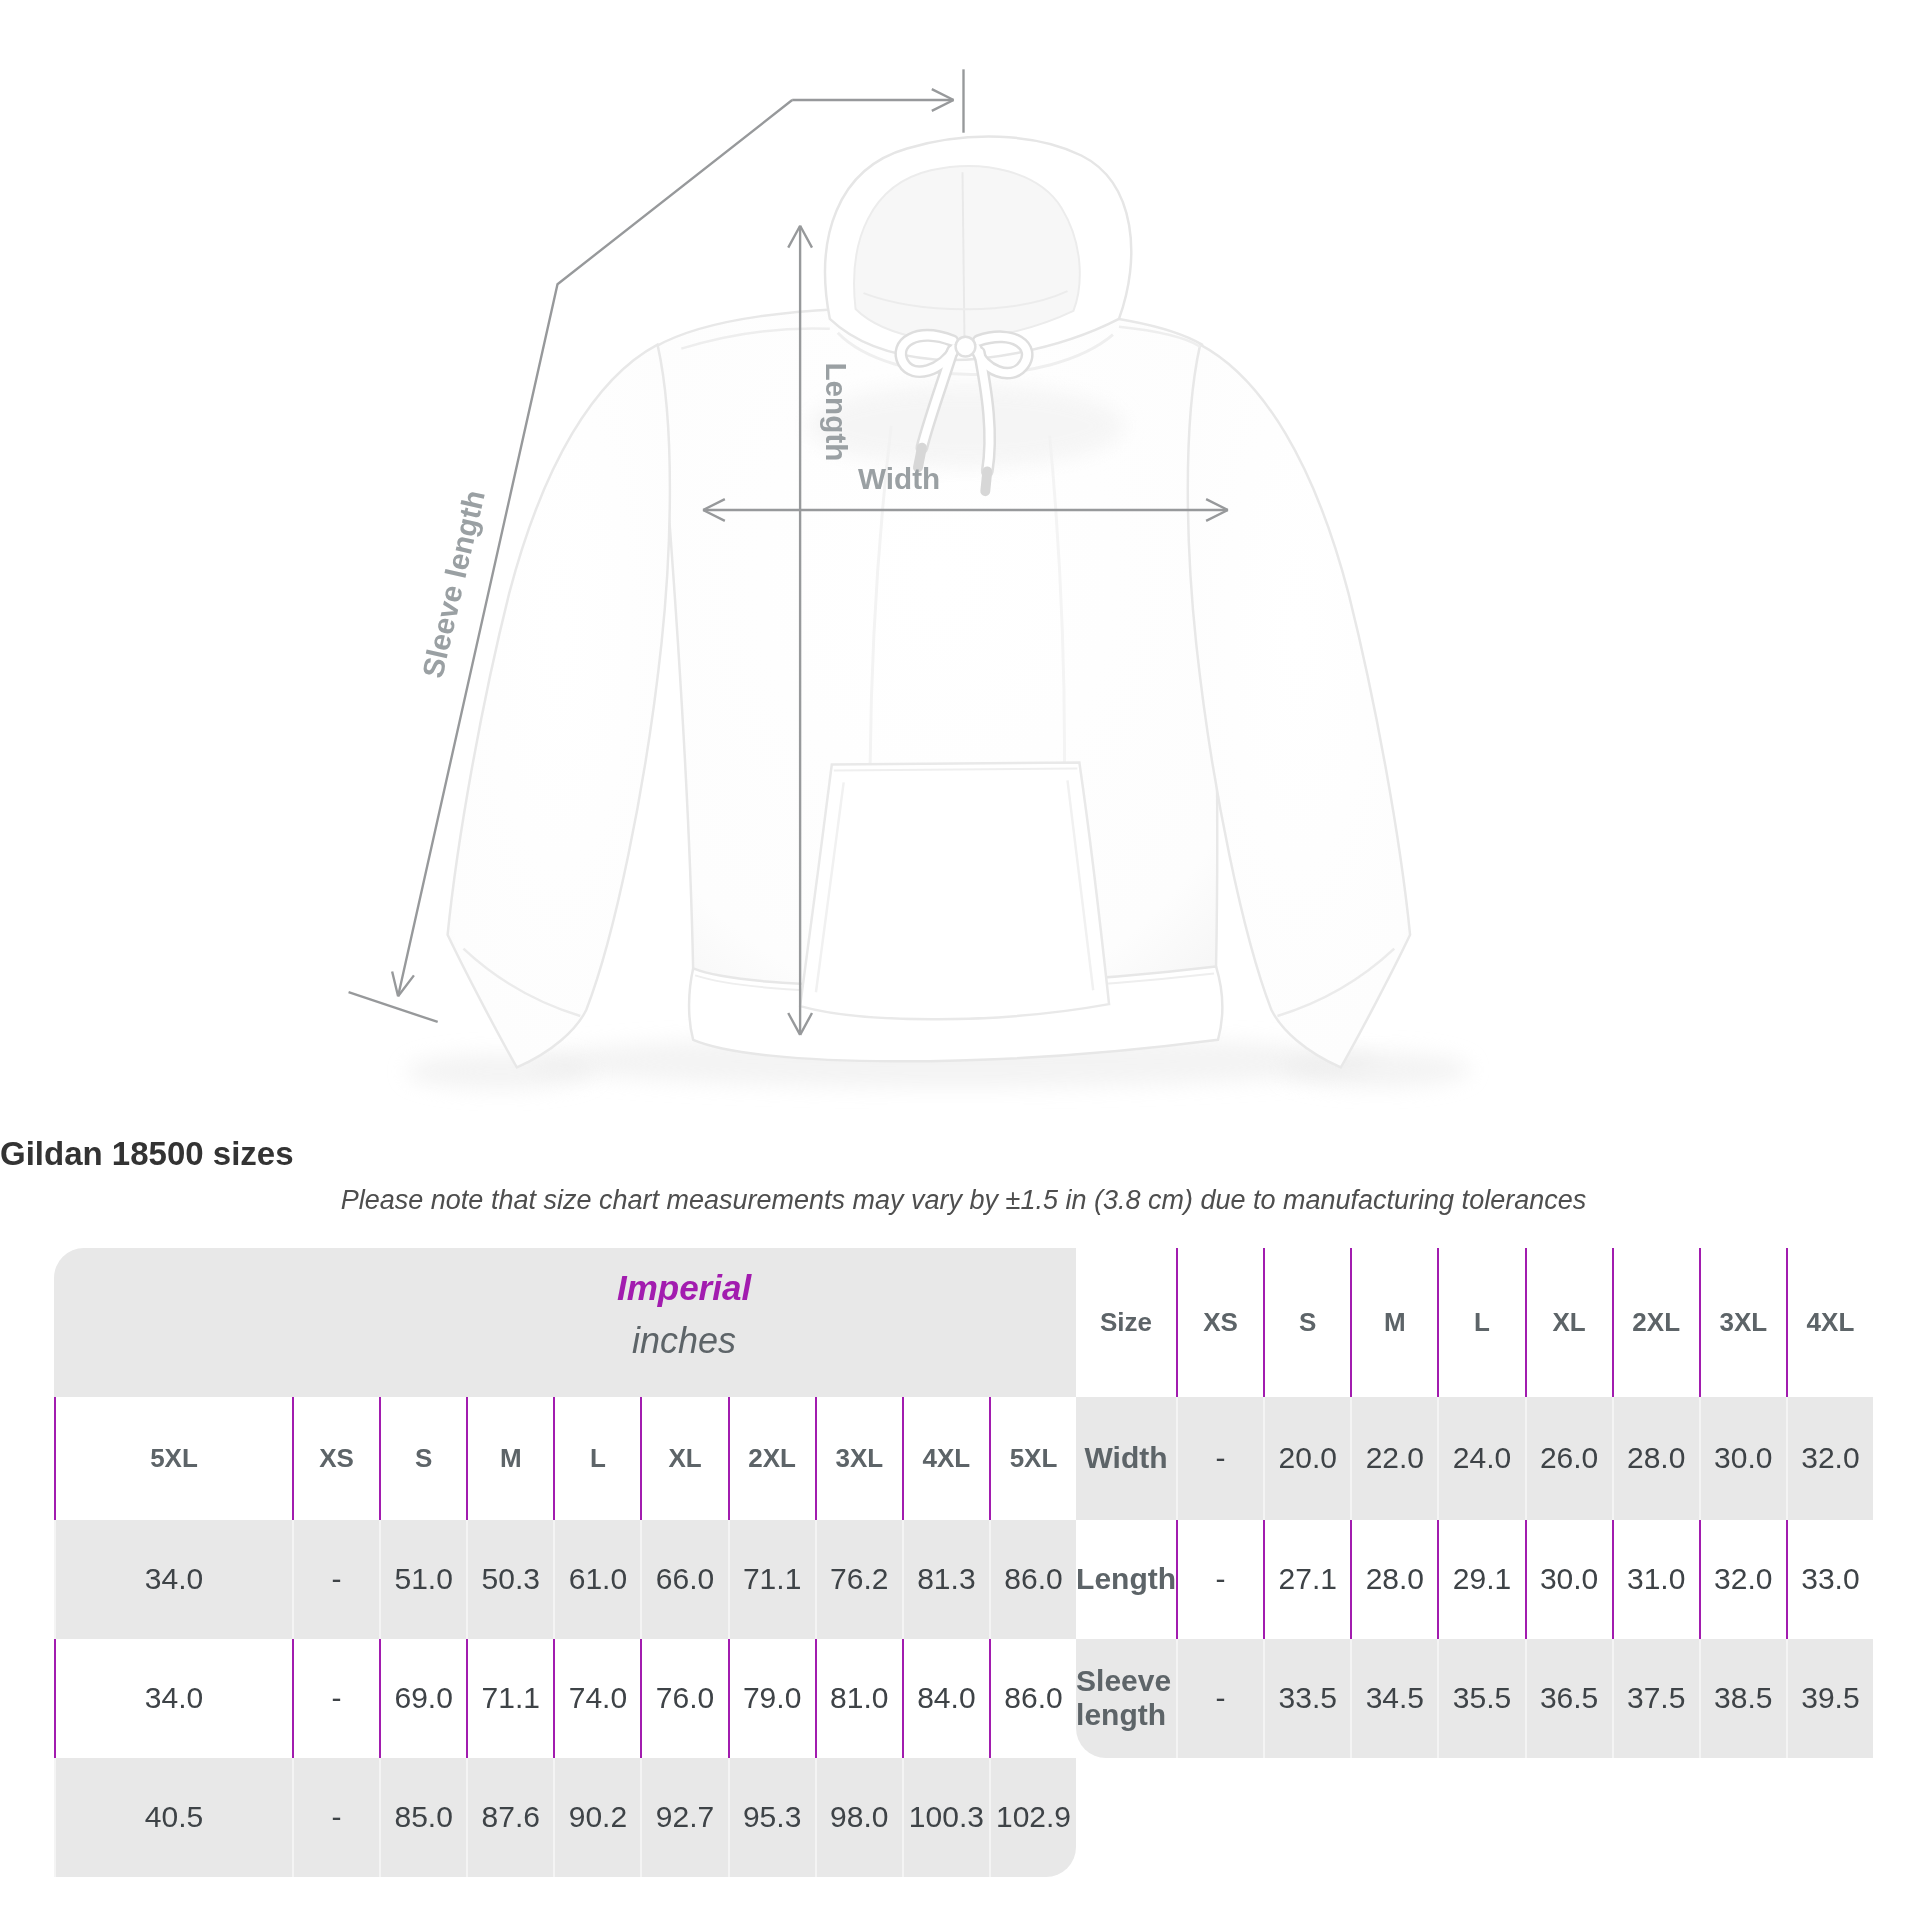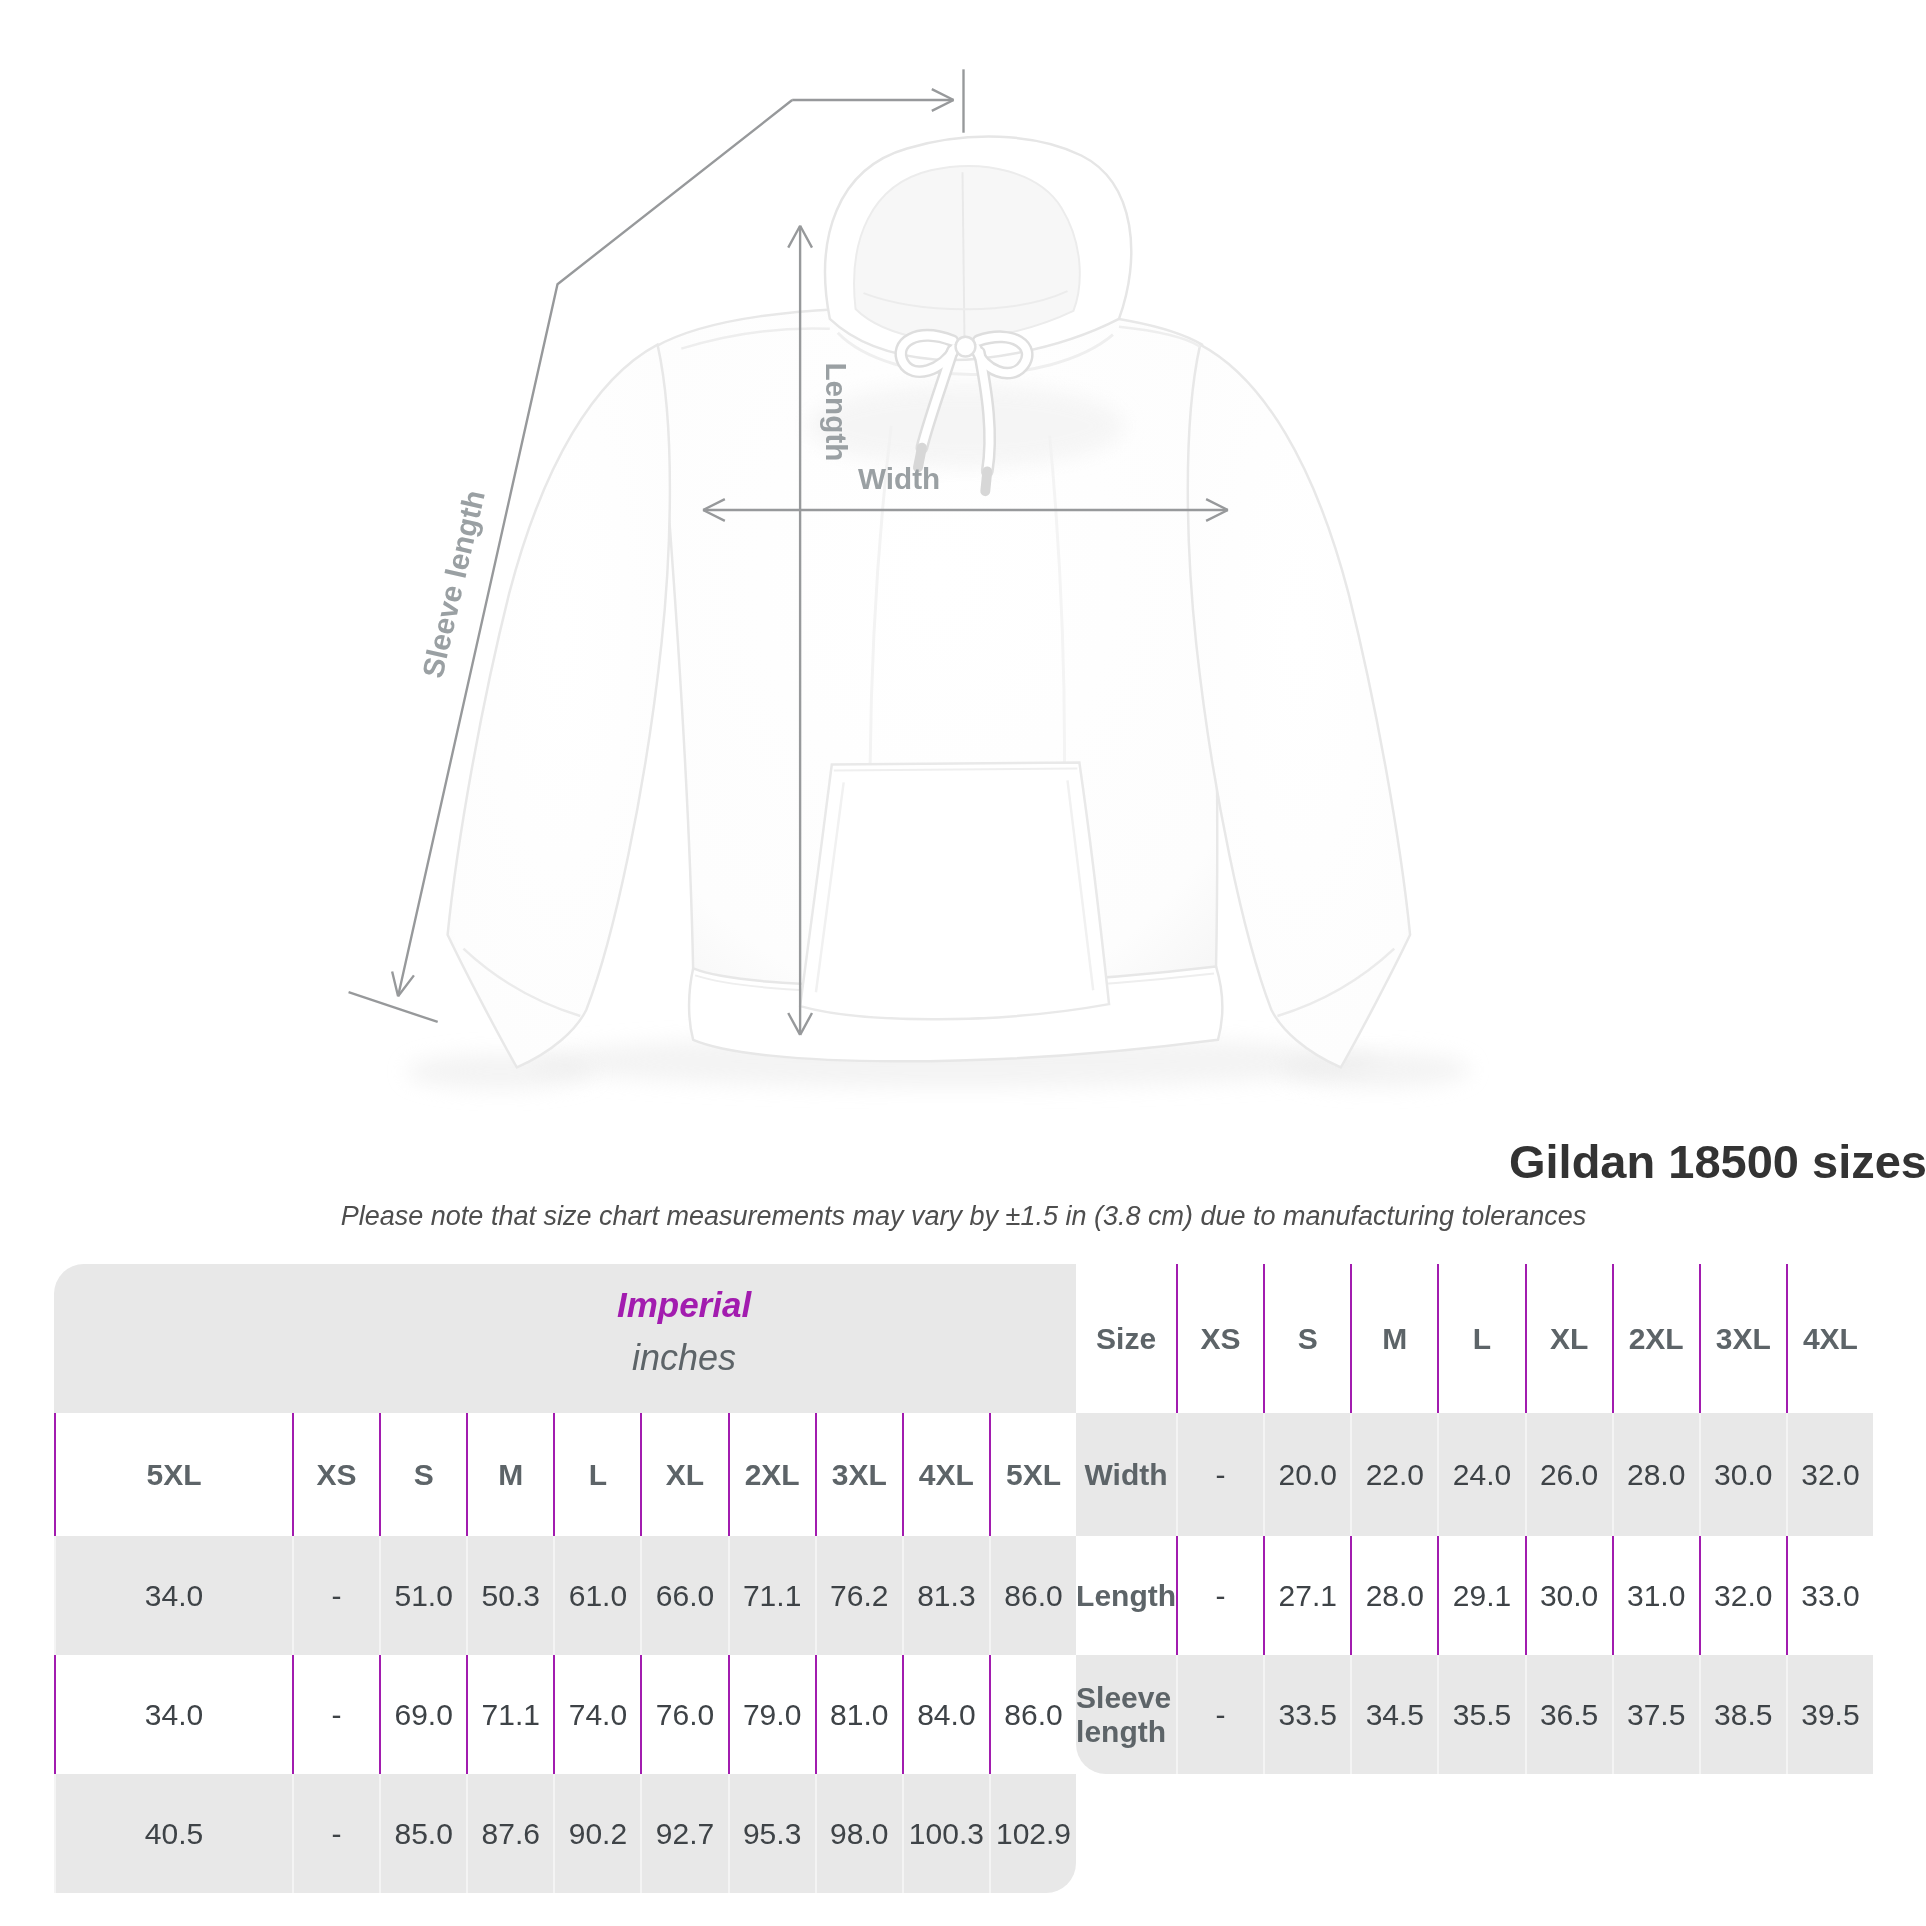--- a/index.html
+++ b/index.html
@@ -4,40 +4,40 @@
 <style>
   html,body{margin:0;padding:0;background:#fff;}
   body{width:1927px;height:1927px;overflow:hidden;font-family:"Liberation Sans", sans-serif;}
   .page{width:1927px;height:1927px;background:#fff;position:relative;}
 
   
   .diagram{display:block;}
   .mlabel{font-family:"Liberation Sans", sans-serif;font-weight:bold;font-size:30px;fill:#9aa0a3;}
 
   
-  .title{margin:16px 0 0;text-align:right;font-size:47px;font-weight:bold;color:#333;line-height:1.15;}
+  .title{margin:16px 0 0;text-align:left;font-size:33px;font-weight:bold;color:#333;line-height:1.15;}
   .subtitle{margin:12px 0 0;text-align:center;font-size:27px;font-style:italic;color:#4e4e4e;}
 
   
   .table{
     margin:32px 54px 0;
     display:grid;
     grid-template-columns:238px repeat(18, 1fr);
     grid-template-rows:149px 123px 119px 119px 119px;
   }
   .cell{display:flex;align-items:center;justify-content:center;}
   .g0{background:#e8e8e8;}
   .wh{background:#ffffff;}
   .gr{background:#e8e8e8;}
   .wh:not(.first){border-left:2px solid #a21caf;}
   .gr:not(.first){border-left:2px solid #f4f4f4;}
   .group{flex-direction:column;justify-content:center;padding-bottom:14px;}
   .gname{font-weight:bold;font-style:italic;font-size:35px;color:#a21caf;}
   .gunit{font-style:italic;font-size:36px;color:#5d6468;margin-top:12px;}
-  .hdr{font-weight:bold;font-size:30px;color:#5d6468;}
+  .hdr{font-weight:bold;font-size:26px;color:#5d6468;}
   .rlabel{font-weight:bold;font-size:30px;color:#5d6468;}
   .val{font-size:30px;color:#3e4347;}
   .corner-tl{border-top-left-radius:30px;}
   .corner-tr{border-top-right-radius:30px;}
   .corner-bl{border-bottom-left-radius:30px;}
   .corner-br{border-bottom-right-radius:30px;}
 </style>
 </head>
 <body>
 

